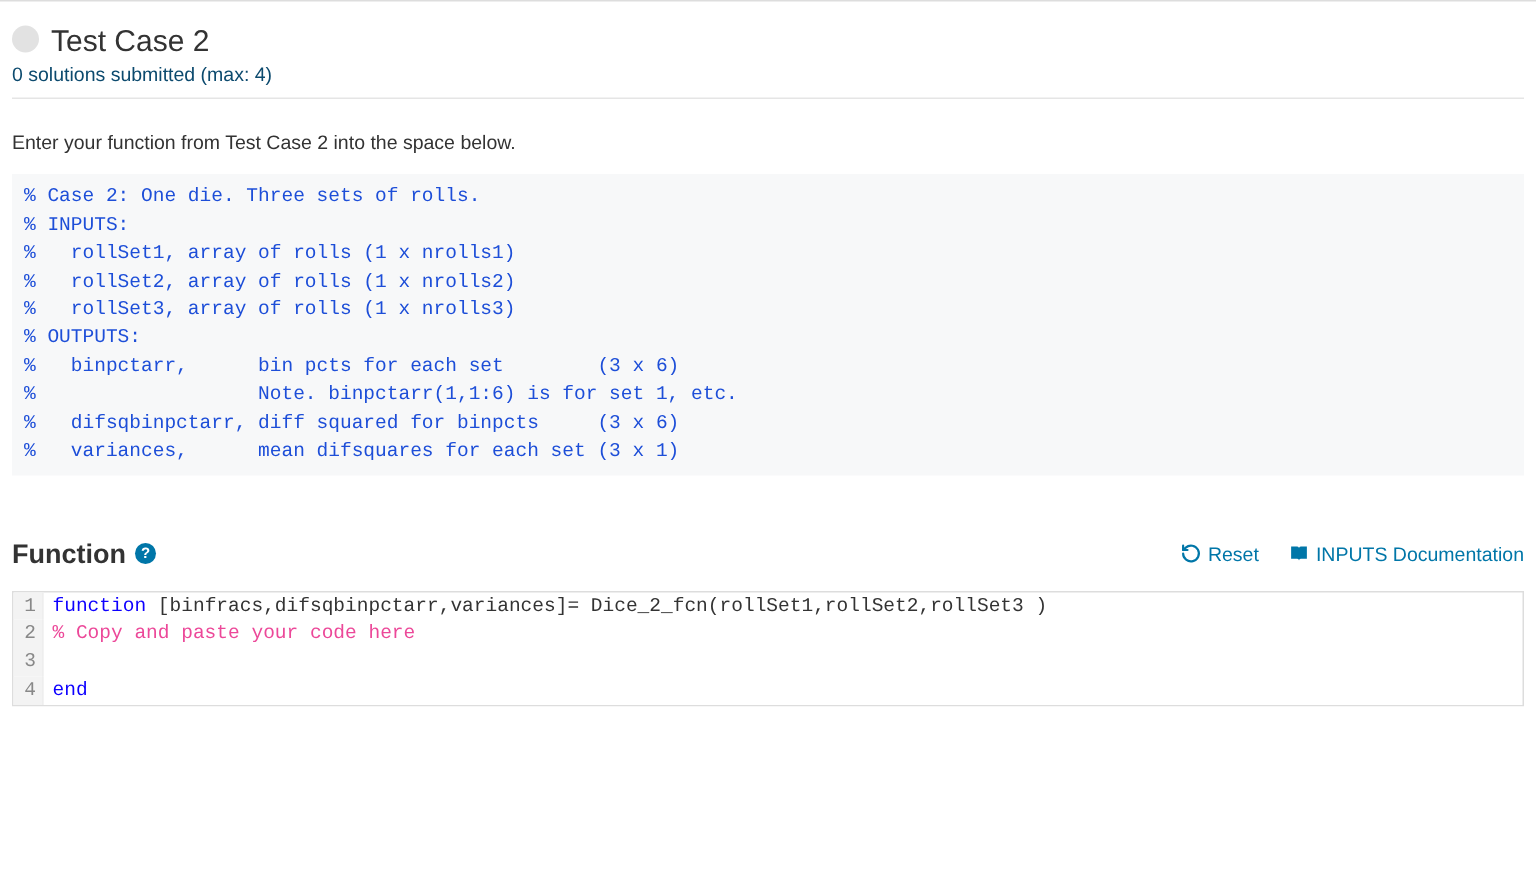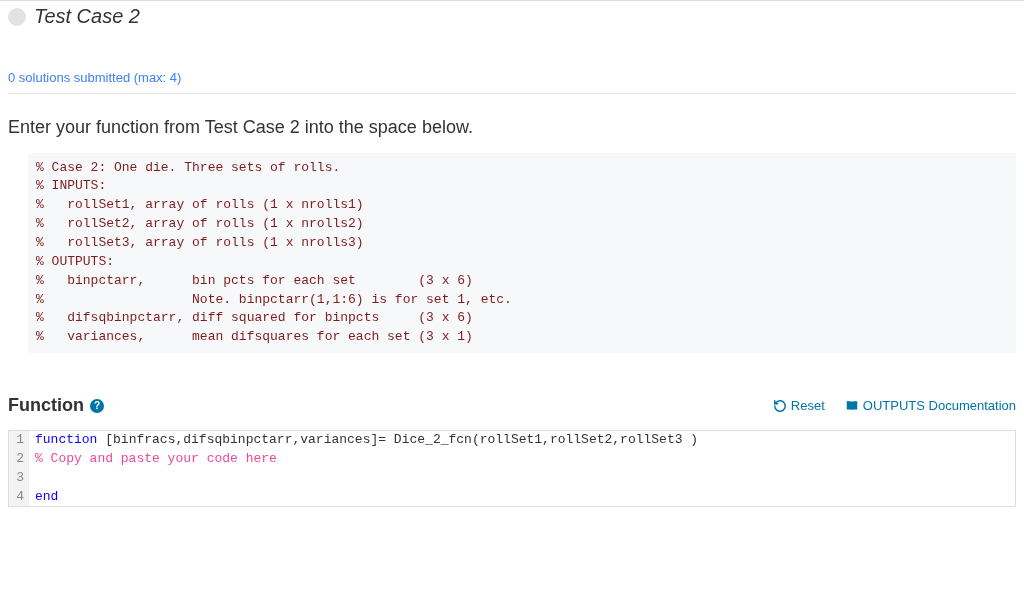--- a/index.html
+++ b/index.html
@@ -9,63 +9,60 @@
       color: #333;
       background: #fff;
       padding: 0;
     }
     .page {
       border-top: 1px solid #ddd;
       padding: 0 8px;
     }
     .header-row {
       display: flex;
-      align-items: center;
-      padding: 4px 0 0 0;
-      font-style: italic;
+      align-items: flex-start;
+      padding: 16px 0 0 0;
     }
     .circle {
       width: 18px;
       height: 18px;
       border-radius: 50%;
       background: #e2e2e2;
       margin-right: 8px;
     }
     .title {
       font-size: 20px;
       font-weight: 400;
       color: #333;
     }
     .subtitle {
       font-size: 13px;
-      color: #3b82f6;
+      color: #0c4a6e;
       padding: 2px 0 8px 0;
-      margin-top: 40px;
     }
     .rule {
       border: none;
       border-top: 1px solid #e5e5e5;
       margin: 0 0 18px 0;
     }
     .instr {
-      font-size: 18px;
+      font-size: 13px;
       color: #333;
       line-height: 1.7;
     }
     .instr p { margin: 8px 0; }
     .code-block {
       background: #f7f8f9;
       font-family: Consolas, Monaco, "Courier New", monospace;
       font-size: 13px;
-      color: #7f1d1d;
+      color: #1d4ed8;
       padding: 6px 8px;
       white-space: pre;
       line-height: 1.45;
       margin-top: 10px;
-      margin-left: 20px;
     }
     .section-hdr {
       display: flex;
       align-items: center;
       justify-content: space-between;
       margin-top: 42px;
       margin-bottom: 14px;
     }
     .section-hdr-left {
       display: flex;
@@ -173,21 +170,21 @@
           </svg>
         </span>
         <span>Reset</span>
       </a>
       <a class="link">
         <span class="icon">
           <svg width="14" height="14" viewBox="0 0 24 24" fill="#0076a8">
             <path d="M3 4h7a2 2 0 0 1 2 2v14a2 2 0 0 0-2-2H3V4zm18 0h-7a2 2 0 0 0-2 2v14a2 2 0 0 1 2-2h7V4z"></path>
           </svg>
         </span>
-        <span>OUTPUTS Documentation</span>
+        <span>INPUTS Documentation</span>
       </a>
     </div>
   </div>
 
   <div class="editor">
     <div class="editor-row">
       <div class="gutter">1</div>
       <div class="code-cell"><span class="kw">function</span><span> [binfracs,difsqbinpctarr,variances]= Dice_2_fcn(rollSet1,rollSet2,rollSet3 )</span></div>
     </div>
     <div class="editor-row">

